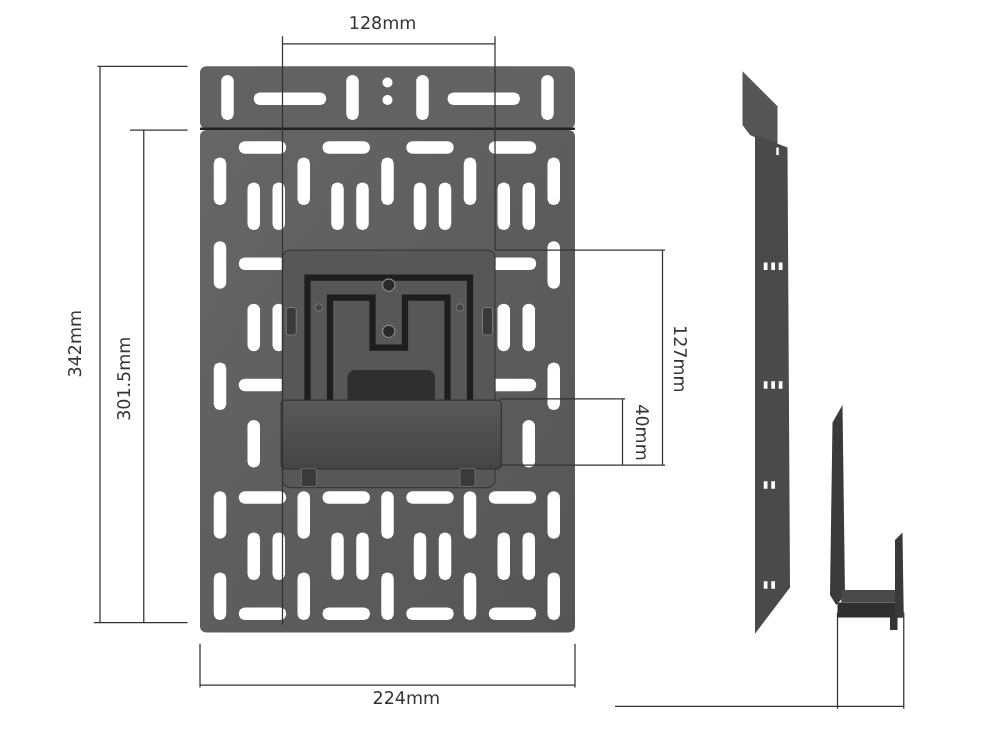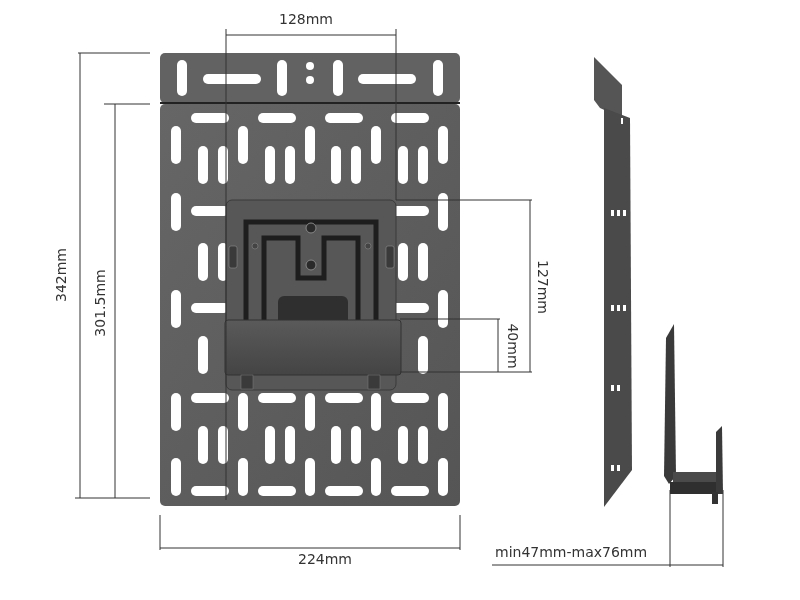--- a/index.html
+++ b/index.html
@@ -187,14 +187,13 @@
     </g>
   </svg>
 
   
   <div class="dim-label" style="left:279px; top:12px;">128mm</div>
   <div class="dim-label rot" style="left:34px; top:268px;">342mm</div>
   <div class="dim-label rot" style="left:66px; top:296px;">301.5mm</div>
   <div class="dim-label rot90" style="left:516px; top:280px;">127mm</div>
   <div class="dim-label rot90" style="left:490px; top:339px;">40mm</div>
   <div class="dim-label" style="left:298px; top:552px;">224mm</div>
-  <div class="dim-label" style="left:495px; top:545px;">min47mm-max76mm</div>
 </div>
 
 </body></html>

